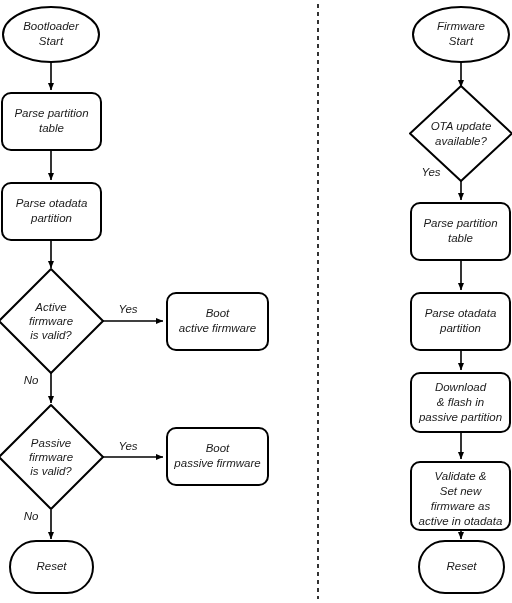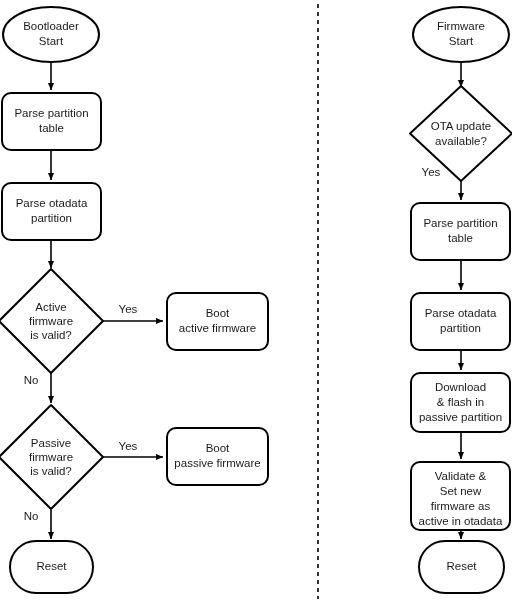--- a/index.html
+++ b/index.html
@@ -10,20 +10,21 @@
   }
   body {
     font-family: "Liberation Sans", sans-serif;
   }
   #diagram-root {
     position: relative;
     width: 512px;
     height: 603px;
     background: #ffffff;
     overflow: hidden;
+    font-style: italic;
   }
   #flow-svg {
     position: absolute;
     left: 0;
     top: 0;
     width: 512px;
     height: 603px;
     display: block;
   }
   .node-shape {

